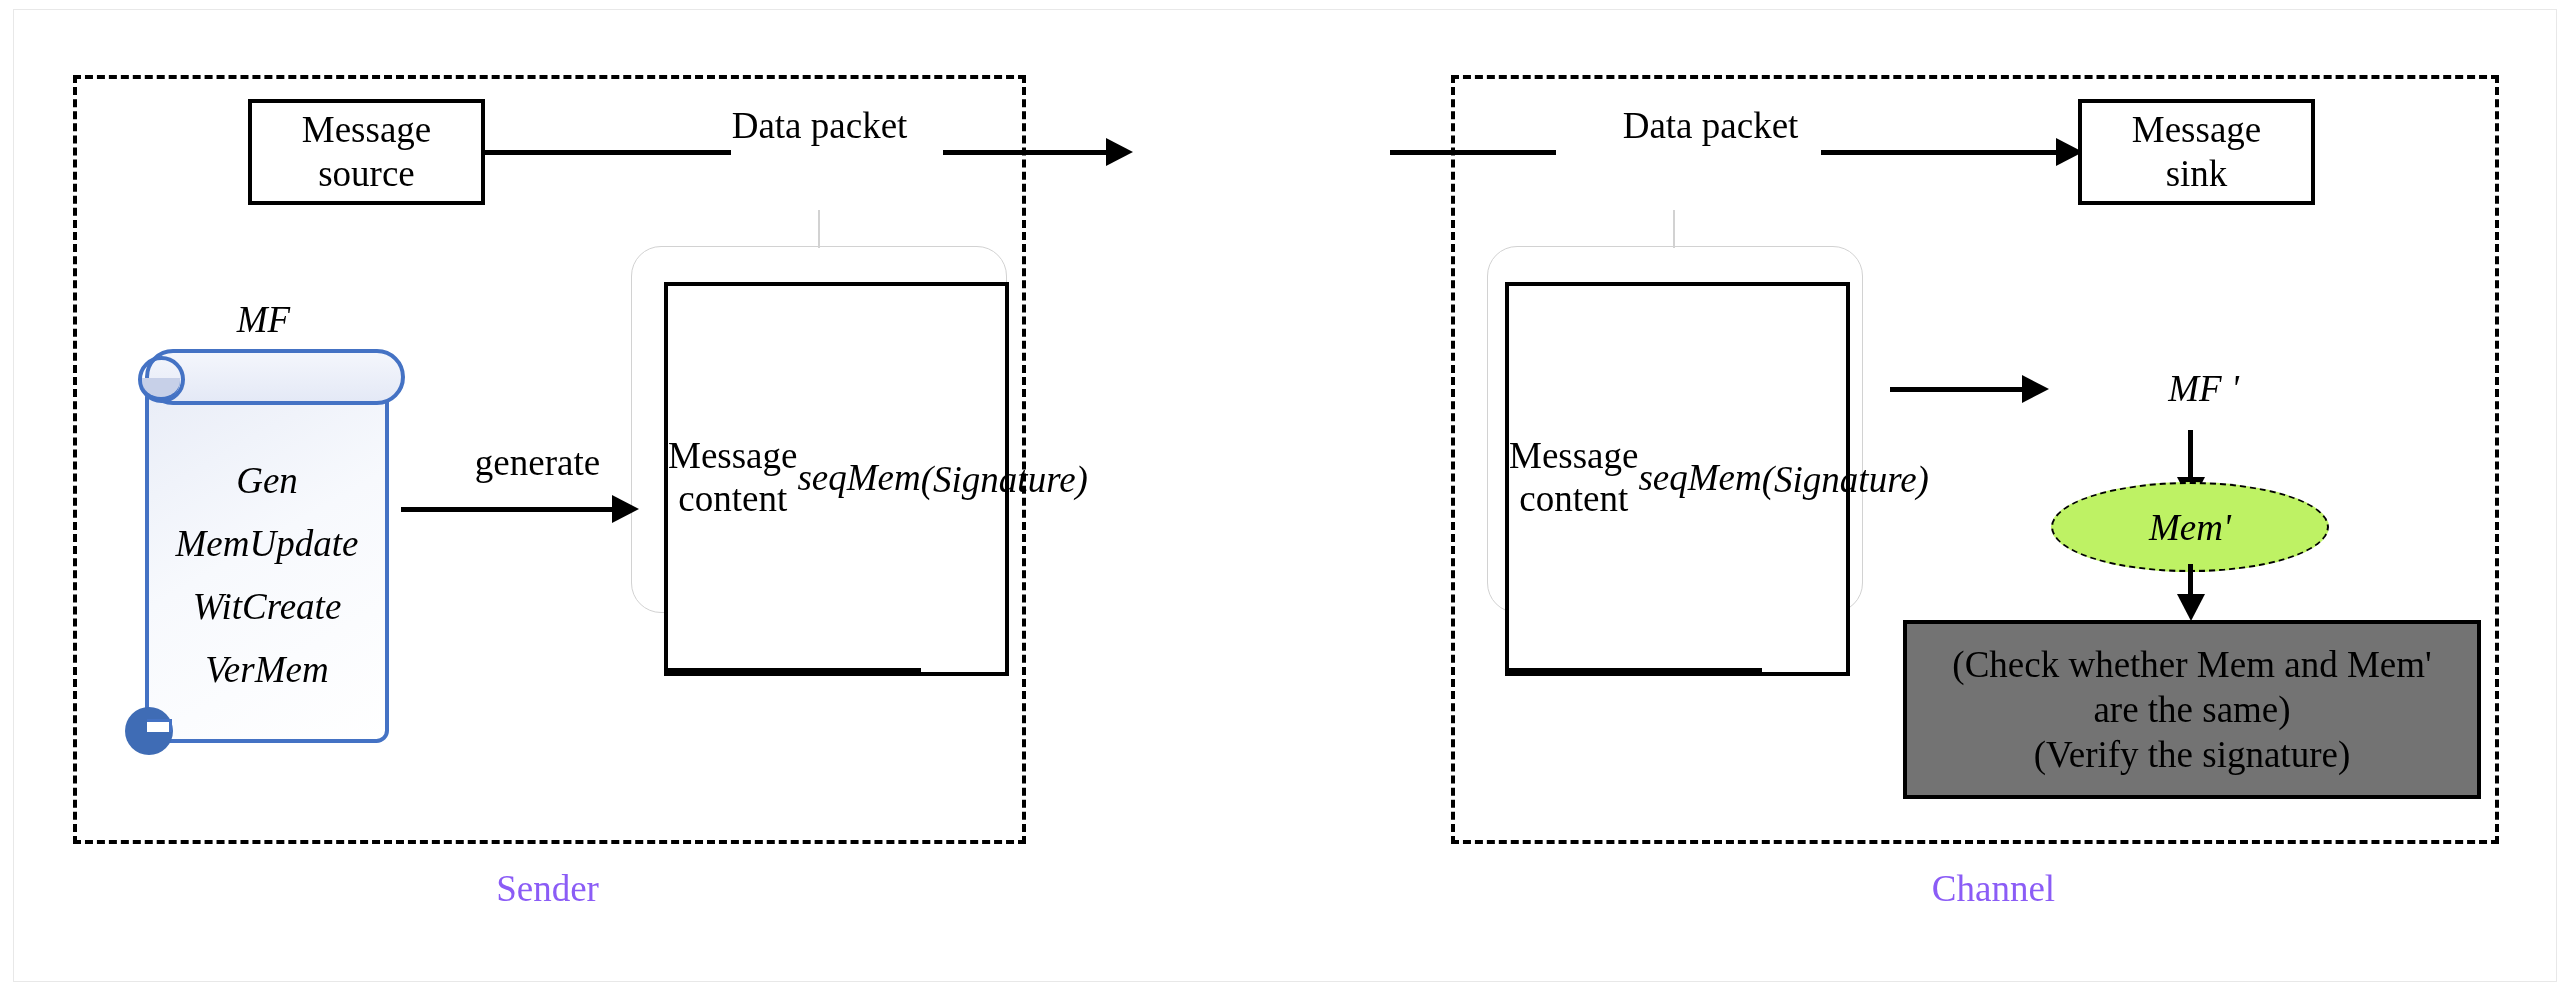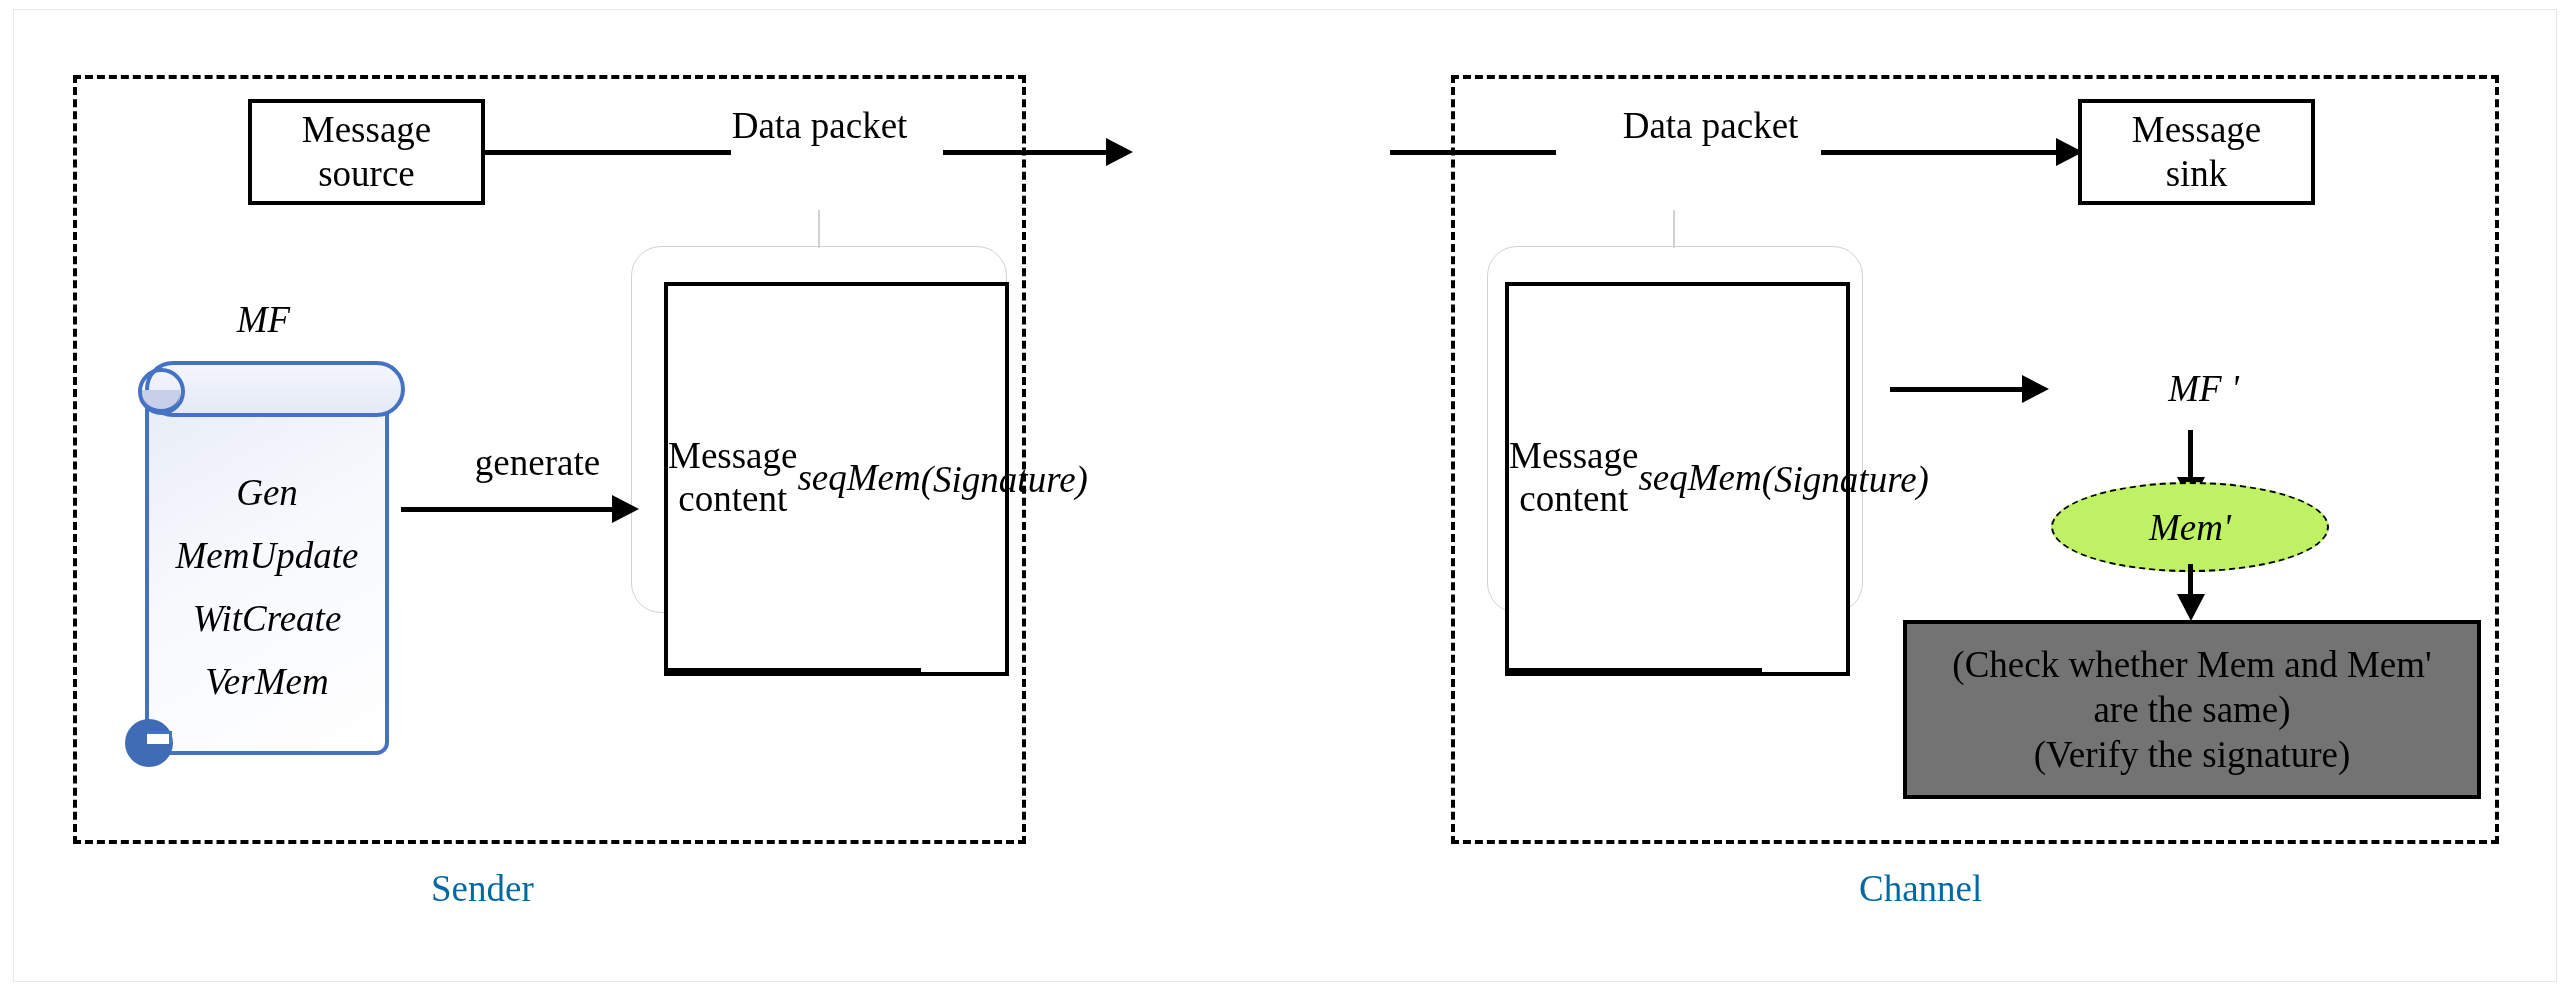--- a/index.html
+++ b/index.html
@@ -30,22 +30,23 @@
   
   .party-box {
     position: absolute;
     border: 4.5px dashed #000000;
     box-sizing: border-box;
     background: transparent;
   }
   .party-label {
     position: absolute;
     font-size: 37px;
-    color: #0369a1;
+    color: #8b5cf6;
     white-space: nowrap;
+    text-align: center;
   }
   
   .node-box {
     position: absolute;
     border: 4.5px solid #000000;
     box-sizing: border-box;
     background: #ffffff;
     display: flex;
     align-items: center;
     justify-content: center;
@@ -120,21 +121,20 @@
     background: transparent;
     border-radius: 30px;
   }
   .callout-stem {
     position: absolute;
     background: #d2d2d2;
   }
   
   .scroll-wrap {
     position: absolute;
-    margin-top: 12px;
   }
   .scroll-body {
     position: absolute;
     left: 20px;
     top: 36px;
     width: 244px;
     height: 358px;
     border: 4.5px solid #4472C4;
     border-radius: 12.5px 12.5px 12.5px 12.5px;
     box-sizing: border-box;

